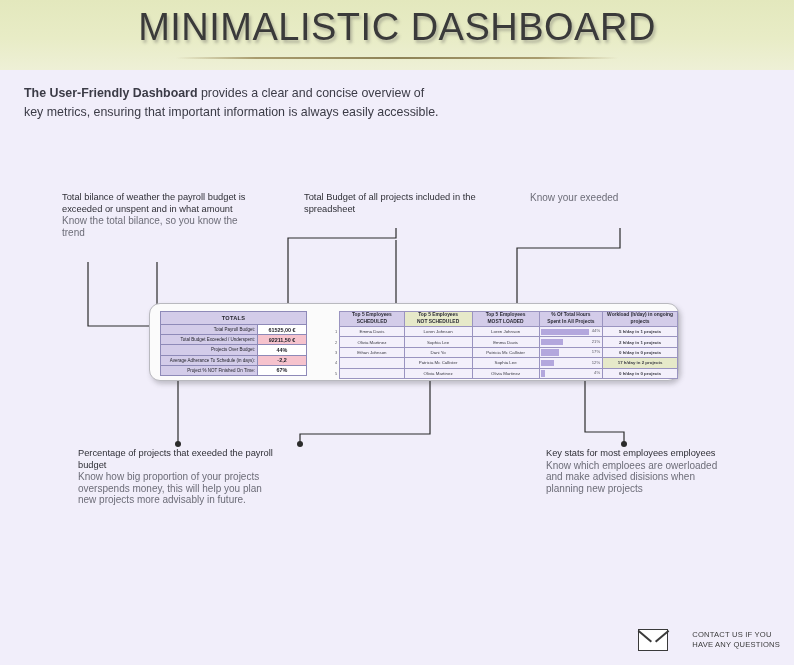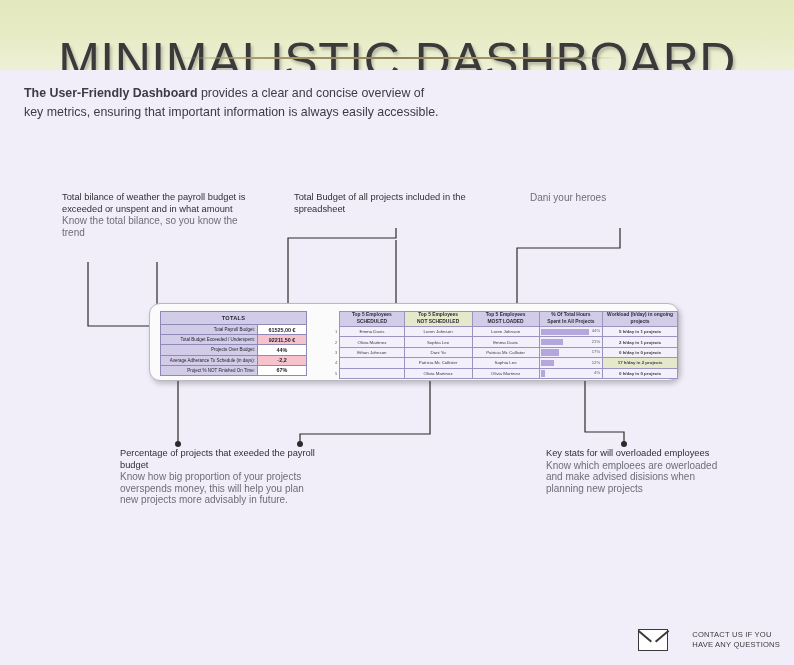--- a/index.html
+++ b/index.html
@@ -13,27 +13,26 @@
   }
   
   .header{
     position:absolute;left:0;top:0;width:794px;height:70px;
     background:linear-gradient(180deg,#e3e8bd 0%,#e8ecc6 55%,#eef0d6 100%);
     overflow:hidden;
   }
   .header-title{
     position:absolute;left:0;top:6px;width:794px;
     text-align:center;
-    font-size:50px;
+    font-size:38px;
     letter-spacing:0.5px;
     color:#3a3a3a;
     font-family:"Liberation Sans",sans-serif;
     font-weight:400;
     text-shadow:2px 3px 3px rgba(120,120,110,.45);
-    margin-top:26px;
   }
   .header-rule{
     position:absolute;left:176px;top:57px;width:442px;height:2px;
     background:linear-gradient(90deg,rgba(160,150,110,0) 0%,#a99c6e 18%,#8e8357 50%,#a99c6e 82%,rgba(160,150,110,0) 100%);
   }
   
   .intro{
     position:absolute;left:24px;top:84px;width:420px;
     font-size:12.4px;line-height:19px;color:#3b3b46;
   }
@@ -144,39 +143,39 @@
     <path d="M287,313 L517,313"></path>
     <path d="M396,313 L396,240"></path>
   </g>
 </svg>
 
 <div class="ann" style="left:62px;top:192px;width:196px;">
   <div class="ttl">Total bilance of weather the payroll budget is exceeded or unspent and in what amount</div>
   <div class="sub">Know the total bilance, so you know the trend</div>
 </div>
 
-<div class="ann" style="left:294px;top:192px;width:182px;">
+<div class="ann" style="left:304px;top:192px;width:182px;">
   <div class="ttl">Total Budget of all projects included in the spreadsheet</div>
   <div class="sub"></div>
 </div>
 
 <div class="ann" style="left:530px;top:192px;width:180px;">
-  <div class="sub">Dani your heroes</div>
-</div>
-
-<div class="ann" style="left:78px;top:448px;width:200px;margin-left:42px;">
+  <div class="sub">Know your exeeded</div>
+</div>
+
+<div class="ann" style="left:78px;top:448px;width:200px;">
   <div class="ttl">Percentage of projects that exeeded the payroll budget</div>
   <div class="sub">Know how big proportion of your projects overspends money, this will help you plan new projects more advisably in future.</div>
 </div>
 
 <div class="ann" style="left:302px;top:448px;width:190px;">
 </div>
 
 <div class="ann" style="left:546px;top:448px;width:186px;">
-  <div class="ttl">Key stats for will overloaded employees</div>
+  <div class="ttl">Key stats for most employees employees</div>
   <div class="sub">Know which emploees are owerloaded and make advised disisions when planning new projects</div>
 </div>
 
 <div class="card">
 
   <table class="totals">
     <tbody>
       <tr>
         <td class="t-head" colspan="2">TOTALS</td>
       </tr>

